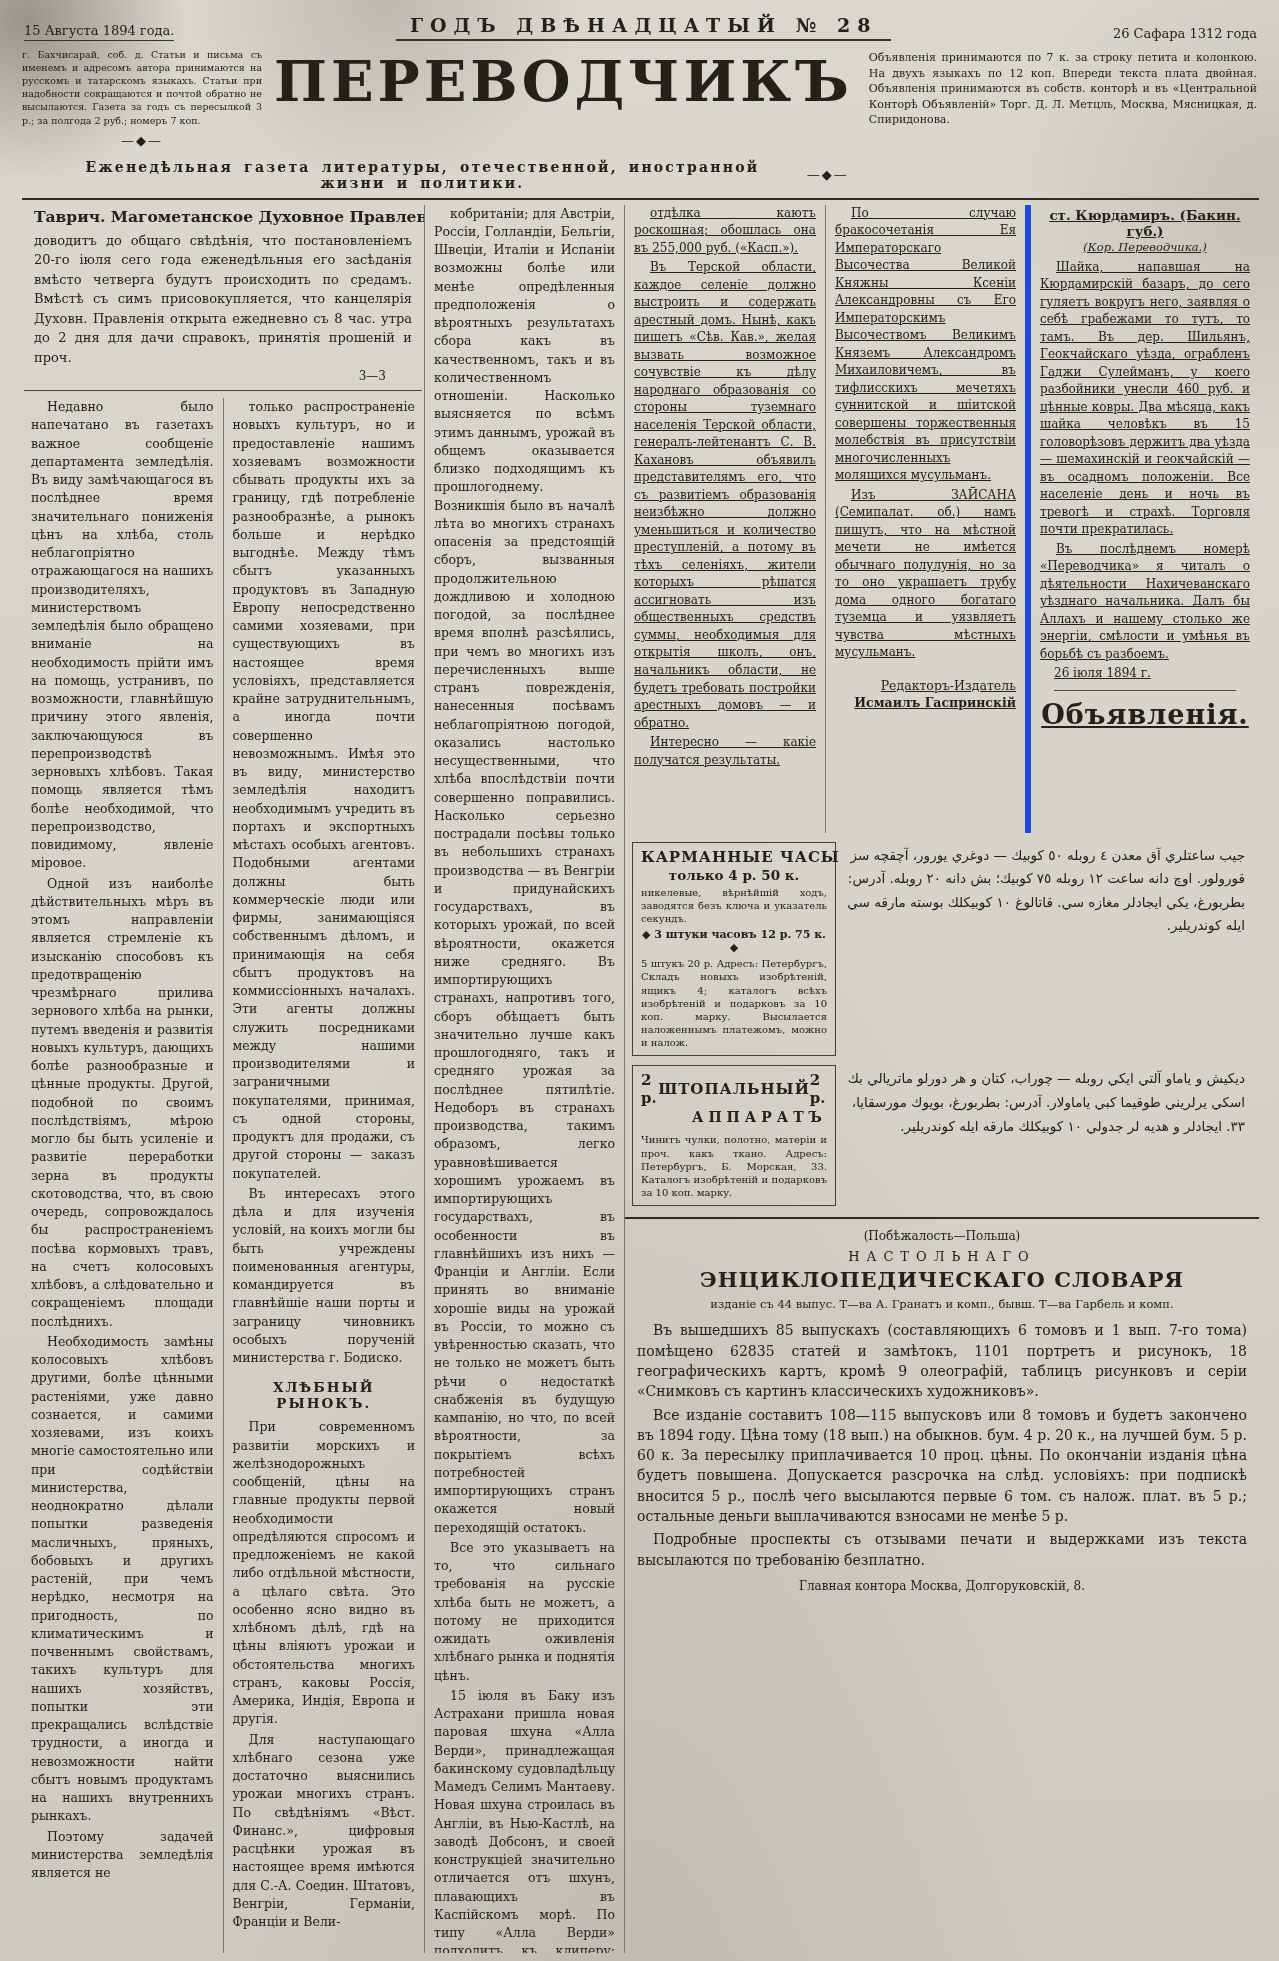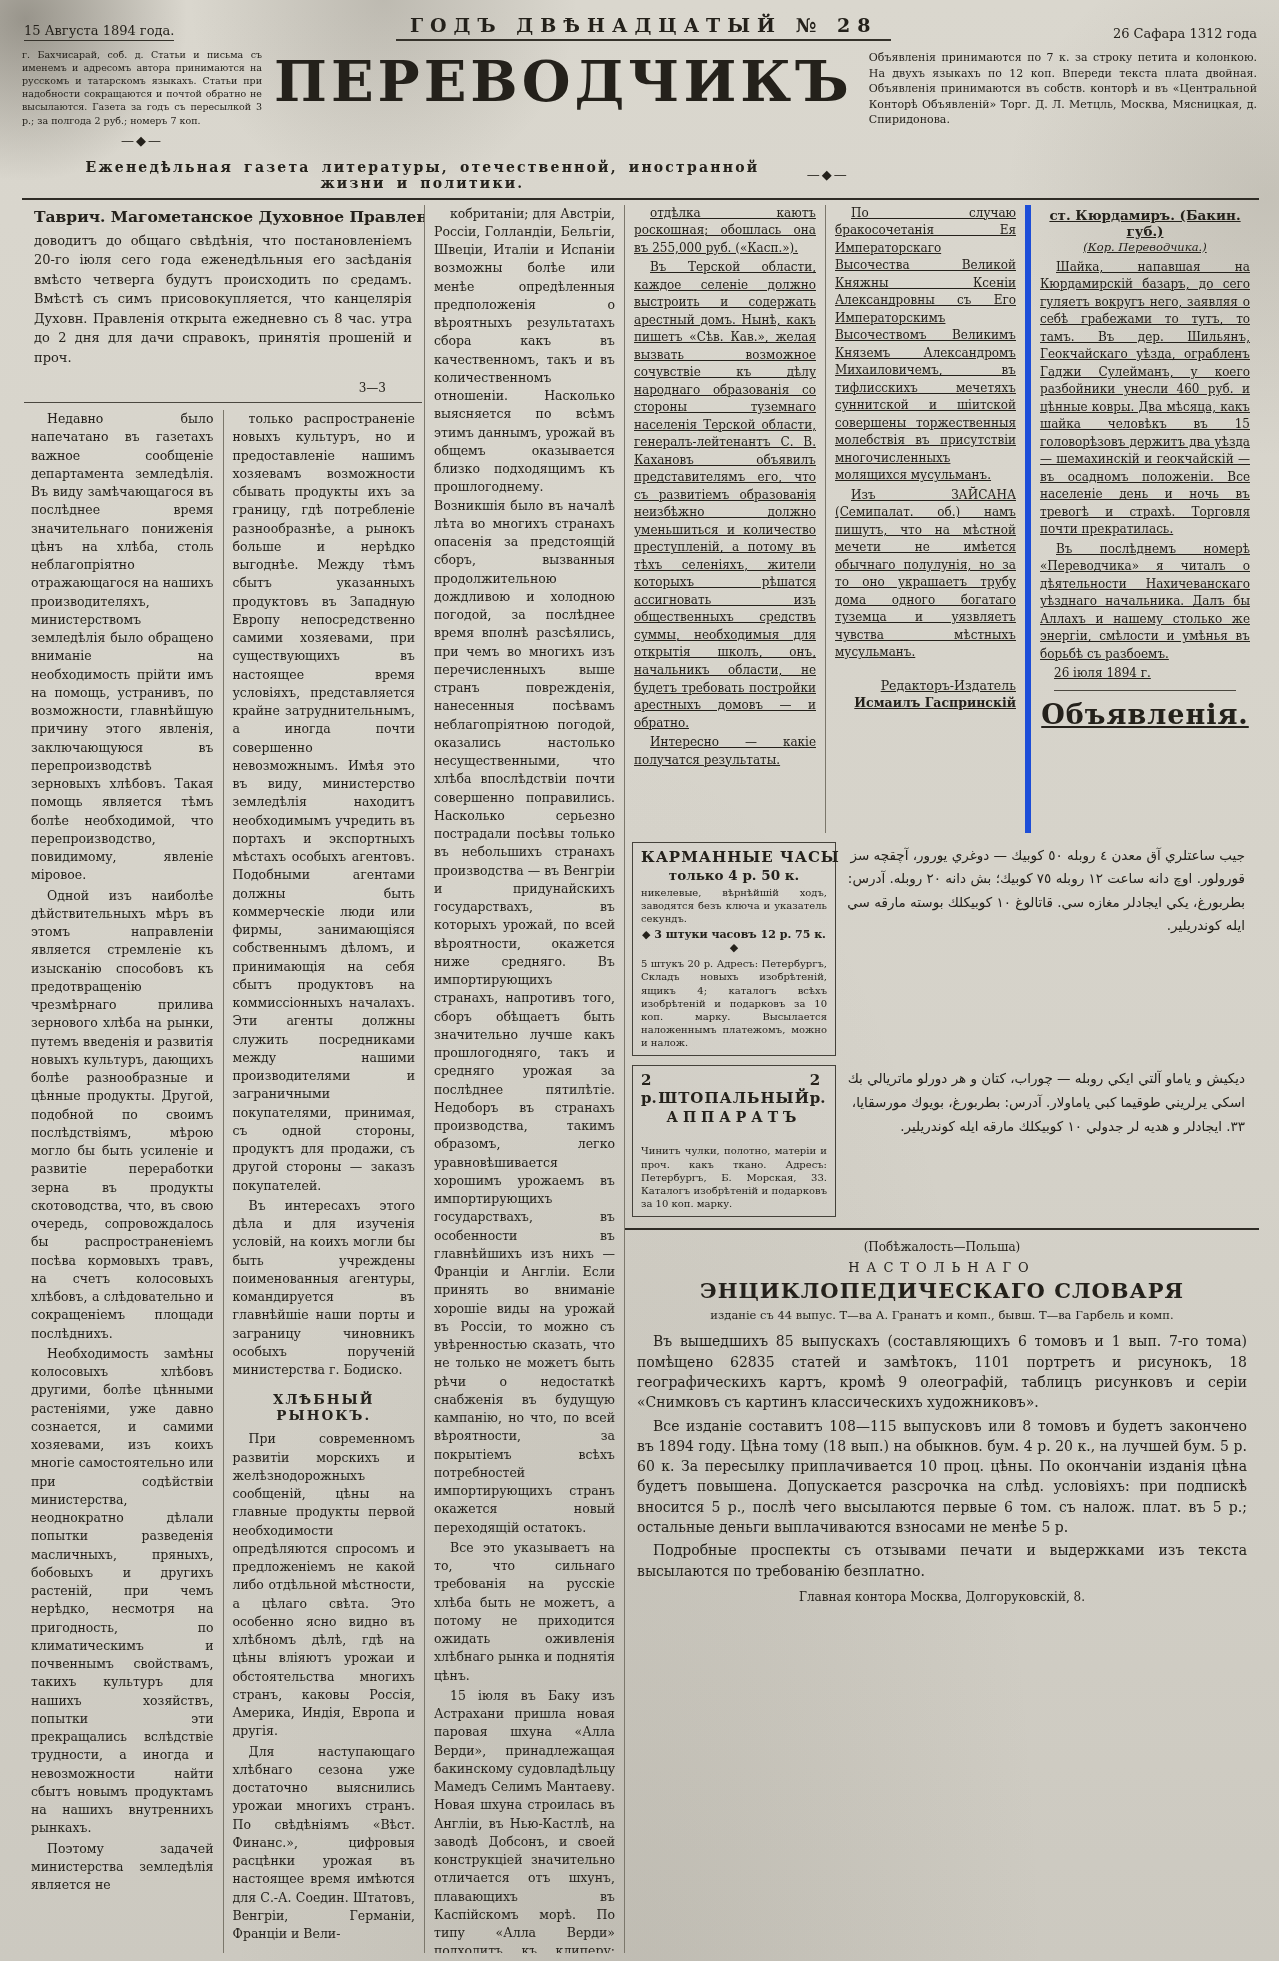--- a/index.html
+++ b/index.html
@@ -34,21 +34,21 @@
   .rates-box { width:442px; font-size:11px; line-height:1.42; text-align:justify; padding:2px 2px 0 16px; }
   .main-rule { border-top:2px solid #2f2c26; margin-top:7px; }
 
   
   .body-cols { flex:1; display:flex; overflow:hidden; padding-top:5px; }
   .para { text-indent:16px; text-align:justify; line-height:1.46; margin:0 0 2px; }
   .left-pair { width:402px; display:flex; flex-direction:column; overflow:hidden; }
   .notice { padding:2px 10px 7px; border-bottom:1px solid #4a473f; margin:0 2px 7px; }
   .notice-title { font-weight:bold; font-size:15.5px; text-align:center; margin-bottom:5px; white-space:nowrap; }
   .notice-body { font-size:13px; line-height:1.5; text-align:justify; }
-  .notice-mark { text-align:right; font-size:12px; padding-right:26px; margin-top:14px; }
+  .notice-mark { text-align:right; font-size:12px; padding-right:26px; margin-top:2px; }
   .pair-cols { flex:1; display:flex; overflow:hidden; }
   .pcol { flex:1; padding:0 9px; overflow:hidden; font-size:12.5px; }
   .pcol + .pcol { border-left:1px solid #7b776b; }
   .col3 { width:200px; border-left:1px solid #7b776b; padding:0 9px; overflow:hidden; font-size:12.5px; }
   .section-hdr { text-align:center; font-weight:bold; font-size:13.5px; letter-spacing:2px; margin:12px 0 7px; }
 
   .right-zone { flex:1; border-left:1px solid #7b776b; display:flex; flex-direction:column; overflow:hidden; }
   .triple { display:flex; height:628px; overflow:hidden;text-decoration:underline; }
   .tcol { padding:0 9px; overflow:hidden; font-size:12px; }
   .tcol-4 { width:200px; }
@@ -63,24 +63,24 @@
   .date-line { font-size:12px; padding-left:14px; margin-top:3px; }
 
   
   .ad-row { display:flex; margin-top:9px; align-items:stretch; }
   .ad-box { width:204px; border:1px solid #44413a; padding:5px 8px 6px; margin-left:7px; background:rgba(255,255,255,0.04); }
   .ad-title { text-align:center; font-weight:bold; font-size:15px; letter-spacing:1px; white-space:nowrap; }
   .ad-price { text-align:center; font-weight:bold; font-size:13.5px; margin:1px 0 3px; }
   .ad-small { font-size:10px; line-height:1.32; text-align:justify; }
   .ad-mid { text-align:center; font-weight:bold; font-size:11px; margin:3px 0; }
   .ad-arabic { flex:1; direction:rtl; text-align:right; font-family:"DejaVu Sans", sans-serif; font-size:13.5px; line-height:1.75; padding:2px 14px 0 10px; }
-  .d-head { display:flex; justify-content:space-between; align-items:flex-end; font-weight:bold; }
+  .d-head { display:flex; justify-content:space-between; align-items:center; font-weight:bold; }
   .d-head .p { font-size:15px; }
   .d-head .t { font-size:15px; letter-spacing:1px; }
-  .d-sub { text-align:center; font-weight:bold; font-size:14px; letter-spacing:5px; margin:2px 0 19px; }
+  .d-sub { text-align:right; font-weight:bold; font-size:14px; letter-spacing:5px; margin:2px 0 8px; }
 
   
   .ency { flex:1; margin-top:11px; border-top:2px solid #2f2c26; padding:8px 12px 0; overflow:hidden; }
   .e-line1 { text-align:center; font-weight:bold; font-size:15.5px; }
   .e-line2 { text-align:center; font-size:12px; margin-top:2px; }
   .e-line3 { text-align:center; font-size:13px; letter-spacing:7px; margin-top:6px; }
   .e-title { text-align:center; font-weight:bold; font-size:21px; letter-spacing:1px; margin:3px 0 5px; }
   .e-pub { text-align:center; font-size:11.5px; margin-bottom:9px; }
   .e-para { font-size:14px; line-height:1.45; text-align:justify; text-indent:16px; margin-bottom:3px; }
   .e-foot { text-align:center; font-size:12px; margin-top:9px; }

